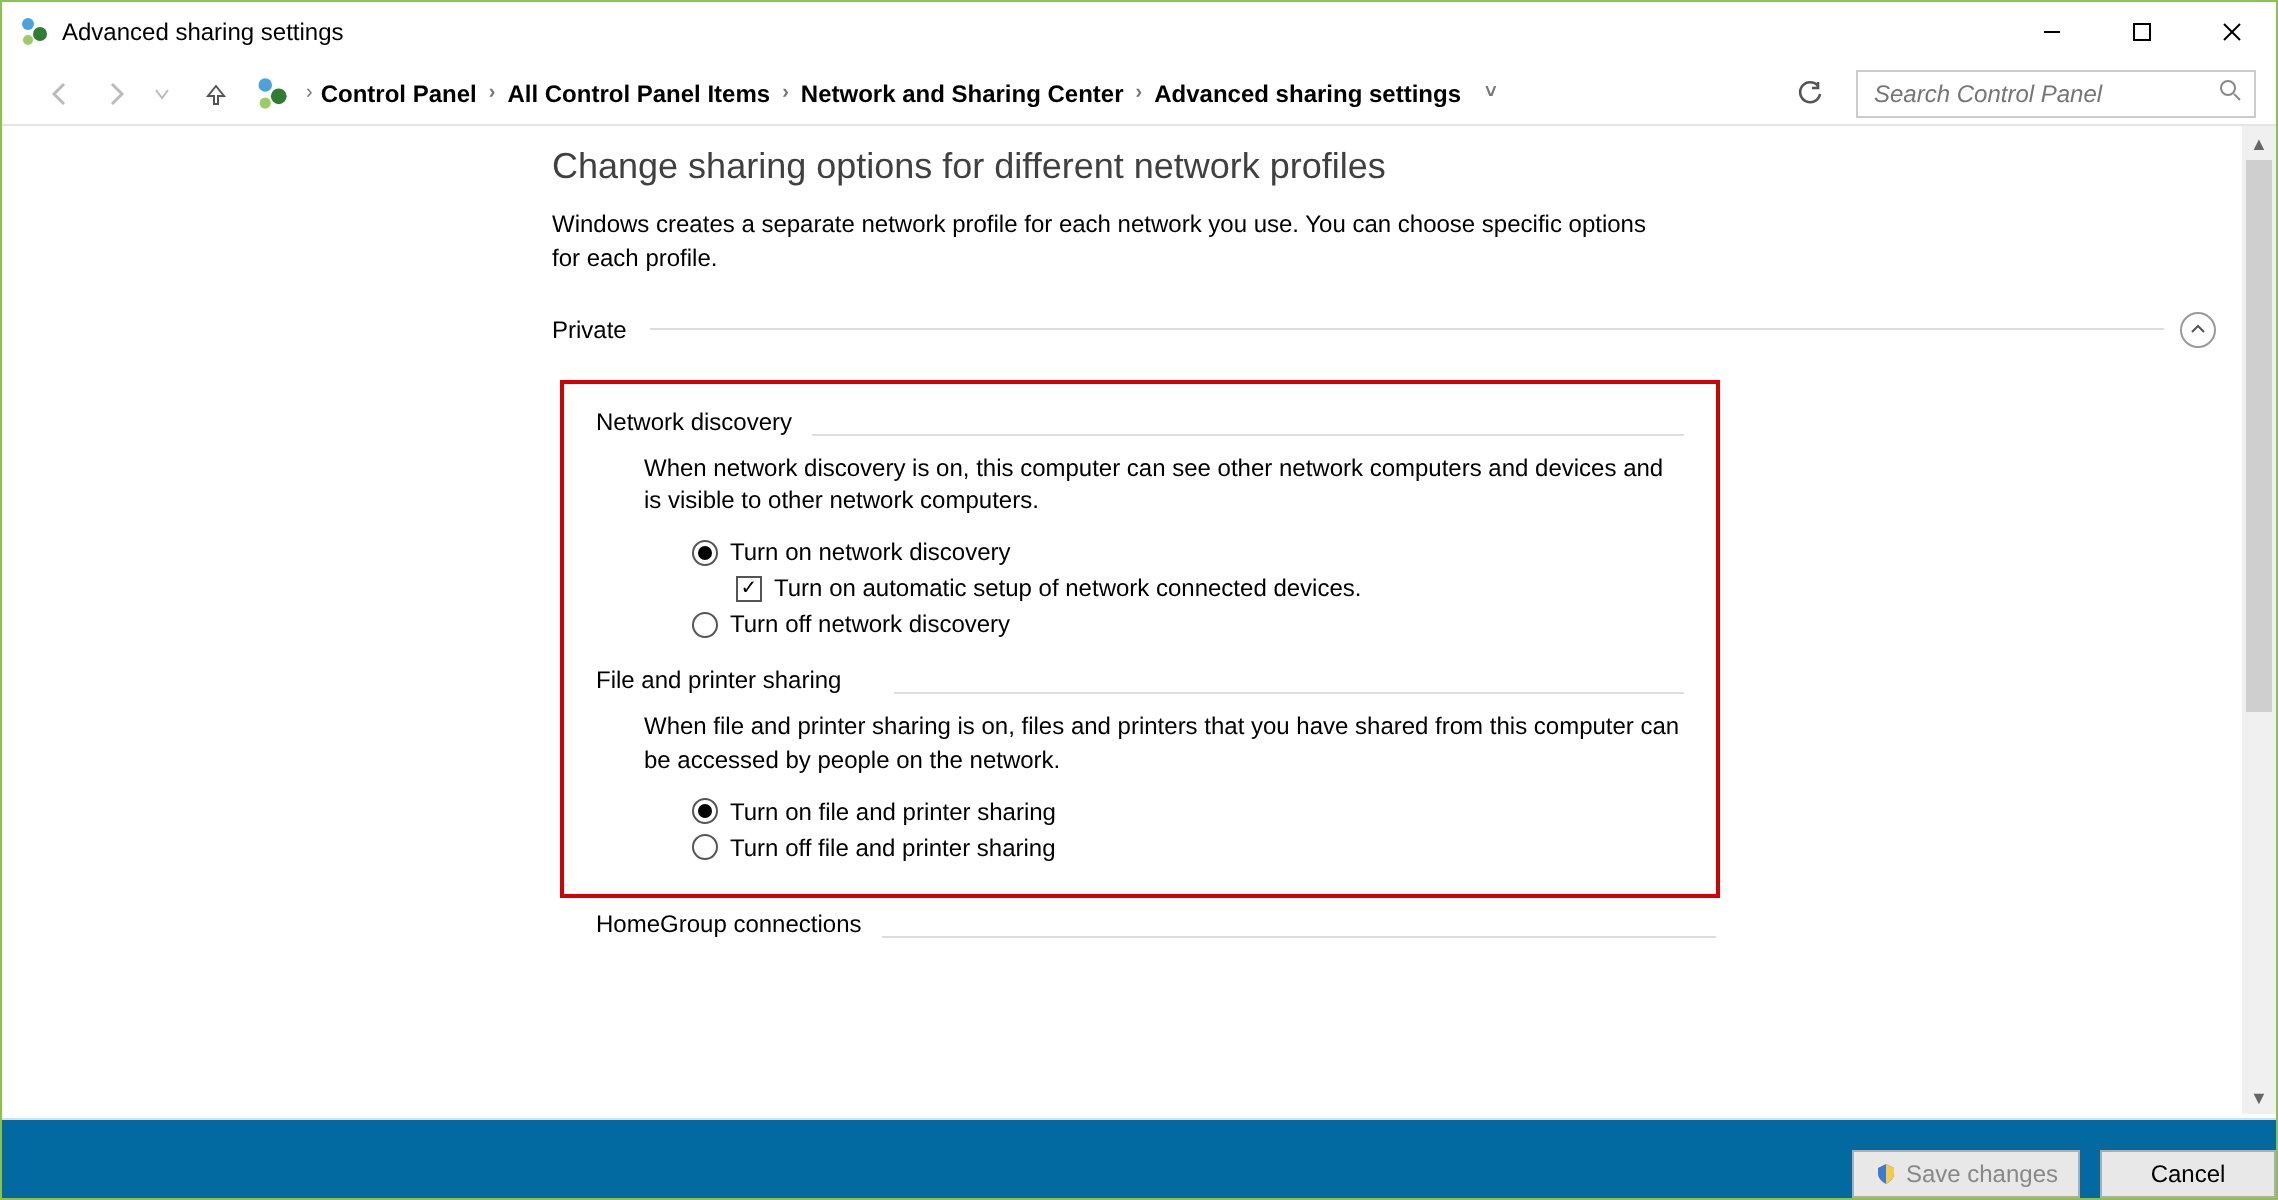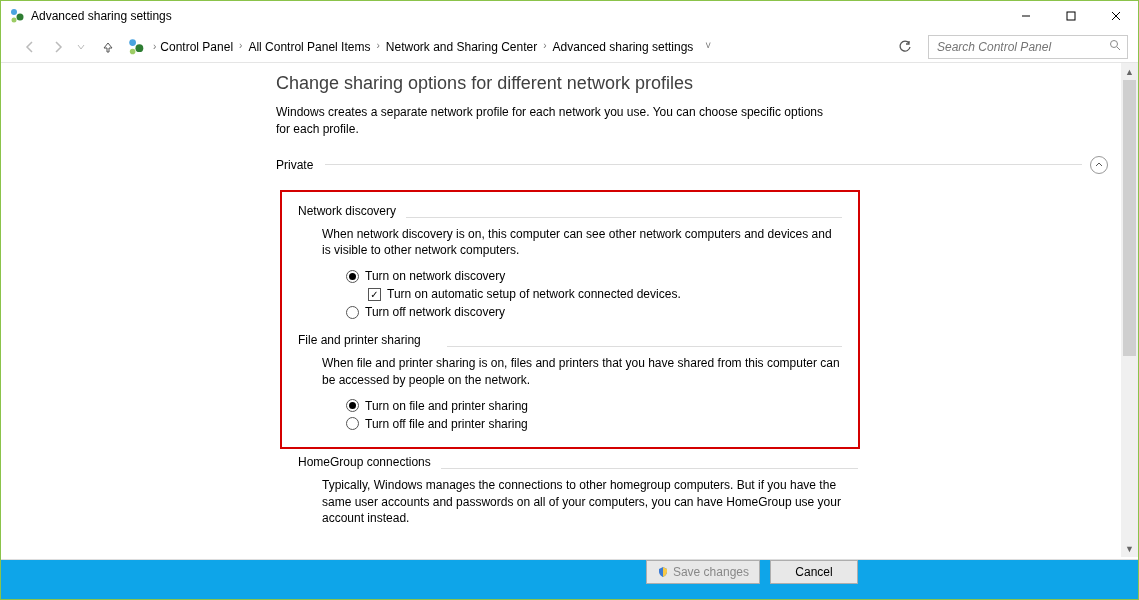--- a/index.html
+++ b/index.html
@@ -58,23 +58,25 @@
     margin-right: 6px;
   }
   .nav-arrow.disabled { color:#bbb; }
   .up-arrow { margin-left:4px; margin-right:6px; }
   .bc-icon {
     width:18px;height:18px;display:flex;align-items:center;justify-content:center;
     margin: 0 4px 0 2px;
   }
   .breadcrumb {
     display:flex;
+    align-items:center;
     flex: 1;
     gap: 2px;
     color:#000;
+    font-weight:bold;
   }
   .bc-sep { color:#777; margin:0 4px; font-size:10px; }
   .bc-item { white-space:nowrap; }
   .bc-drop {
     color:#777;
     font-size:10px;
     margin: 0 6px 0 10px;
   }
   .refresh {
     width:22px;height:22px;display:flex;align-items:center;justify-content:center;
@@ -182,25 +184,24 @@
     flex:none;
     font-size:10px;
   }
   .homegroup { margin-top:2px; margin-left:22px; width:560px;}
   .footer {
     position:absolute;
     left:0;right:0;bottom:0;
     height:40px;
     border-top:1px solid #ddd;
     display:flex;
-    align-items:flex-start;
+    align-items:flex-end;
     justify-content:flex-end;
-    padding-right: 280px;
     gap:10px;
-    background:#0ea5e9;
+    background:#0369a1;
   }
   .btn {
     min-width:88px;
     height:24px;
     border:1px solid #adadad;
     background:#e8e8e8;
     padding:0 10px;
     display:flex;align-items:center;justify-content:center;
     gap:4px;
     font-size:12px;
@@ -363,21 +364,20 @@
       <span class="radio"></span>
       <span>Turn off file and printer sharing</span>
     </div>
   </div>
 
   <div class="homegroup">
     <div class="section-header">
       <span class="section-title">HomeGroup connections</span>
       <span class="section-line"></span>
     </div>
-    <div class="section-desc">Typically, Windows manages the connections to other homegroup computers. But if you have the same user accounts and passwords on all of your computers, you can have HomeGroup use your account instead.</div>
 
   </div>
 </div>
 
 <div class="scrollbar-v">
   <div class="sb-btn">▲</div>
   <div class="sb-track">
     <div class="sb-thumb"></div>
   </div>
   <div class="sb-btn">▼</div>

